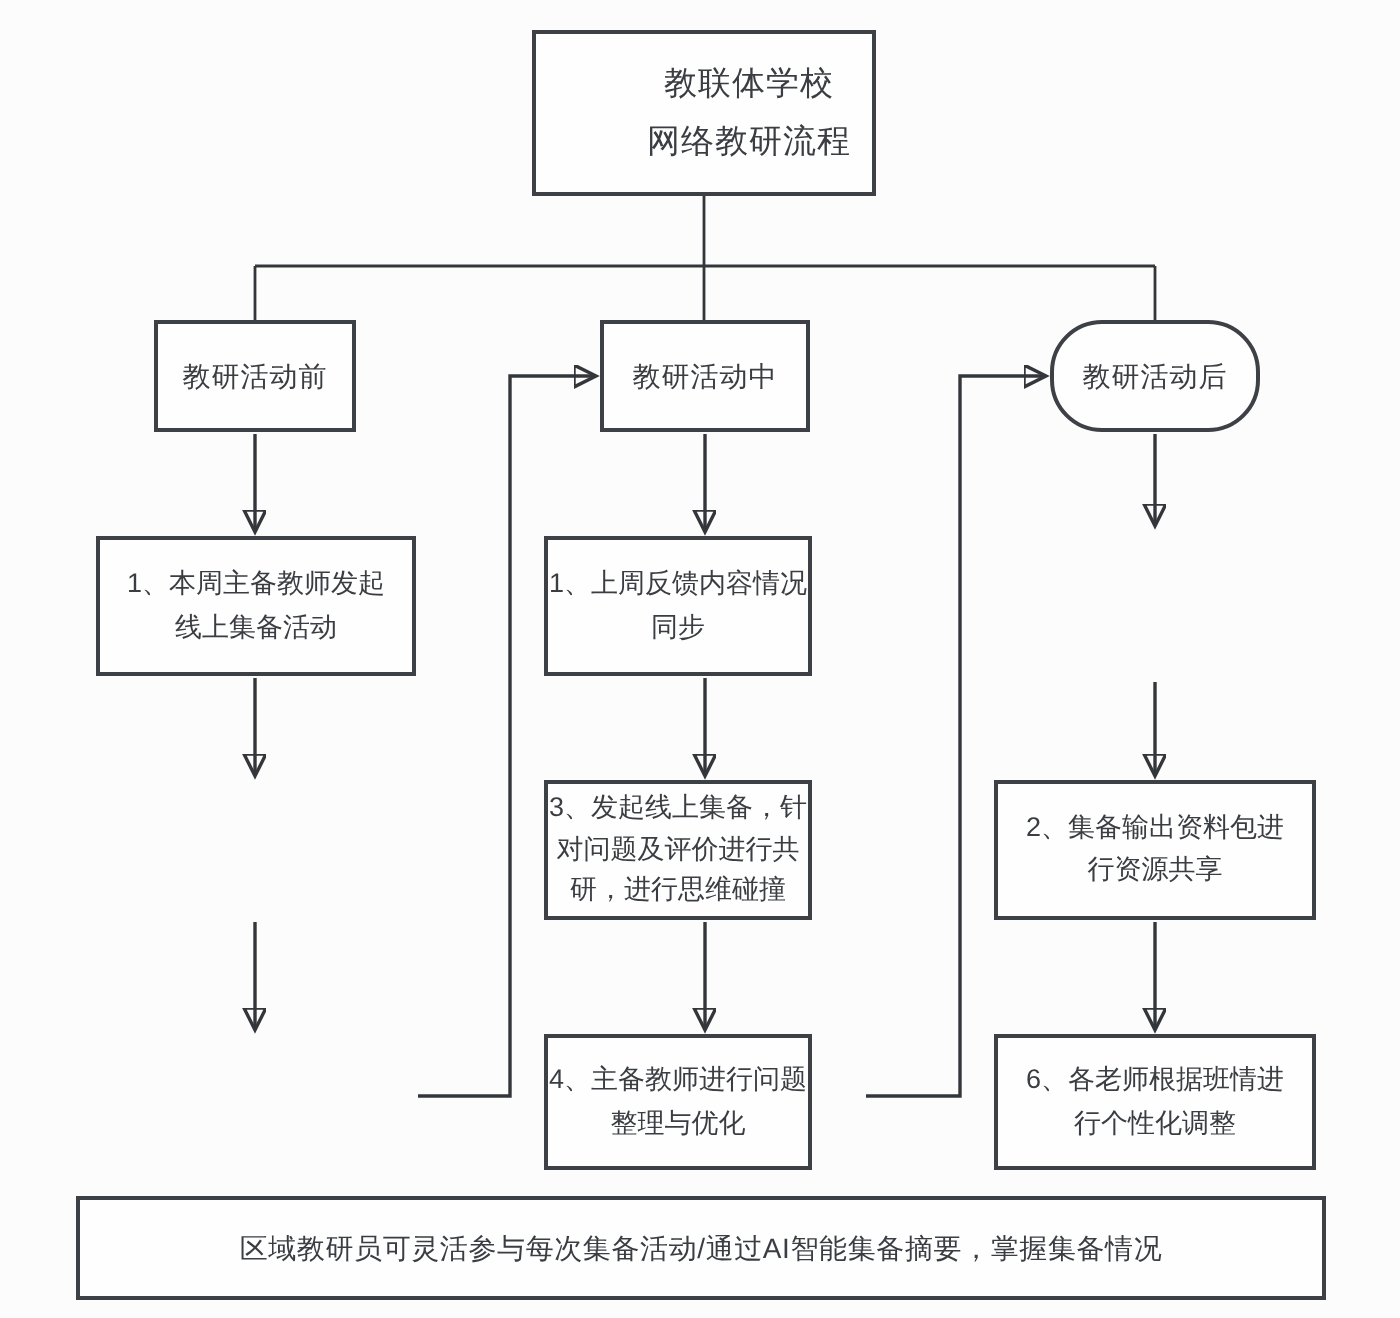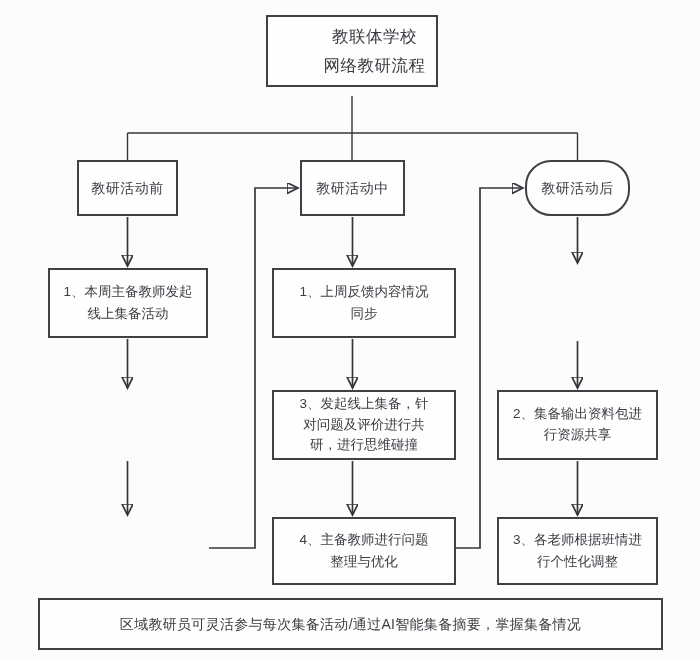--- a/index.html
+++ b/index.html
@@ -30,40 +30,40 @@
     color:#3a3d42;
     display:flex;
     align-items:center;
     justify-content:center;
     text-align:center;
     white-space:pre-line;
     z-index:1;
     line-height:1.5;
   }
   .title-box{
-    left:266px;top:15px;width:172px;height:72px;
+    left:266px;top:15px;width:172px;height:83px;
     font-size:16.5px;
     line-height:1.75;
     letter-spacing:0.5px;
     padding-left:45px;
   }
   .header-box{
     top:160px;height:56px;
     font-size:14px;
     letter-spacing:0.5px;
   }
   .h1{left:77px;width:101px;}
   .h2{left:300px;width:105px;}
   .h3{left:525px;width:105px;border-radius:26px;}
   .step-box{
     font-size:13.5px;
     line-height:1.6;
   }
   .c1{left:48px;width:160px;}
-  .c2{left:272px;width:184px;}
+  .c2{left:272px;width:134px;}
   .c3{left:497px;width:161px;}
   .r1{top:268px;height:70px;}
   .r1.c3{top:265px;height:75px;line-height:1.55;}
   .r2{top:390px;height:70px;line-height:1.55;}
   .r3{top:517px;height:68px;}
   .footer-box{
     left:38px;top:598px;width:625px;height:52px;
     font-size:14px;
     letter-spacing:0.3px;
   }
@@ -114,18 +114,18 @@
   <div class="node step-box c2 r1">1、上周反馈内容情况
 同步</div>
   <div class="node step-box c2 r2">3、发起线上集备，针
 对问题及评价进行共
 研，进行思维碰撞</div>
   <div class="node step-box c2 r3">4、主备教师进行问题
 整理与优化</div>
 
   <div class="node step-box c3 r2">2、集备输出资料包进
 行资源共享</div>
-  <div class="node step-box c3 r3">3、各老师根据班情进
+  <div class="node step-box c3 r3">6、各老师根据班情进
 行个性化调整</div>
 
   <div class="node footer-box">区域教研员可灵活参与每次集备活动/通过AI智能集备摘要，掌握集备情况</div>
 
 </div>
 
 </body></html>

